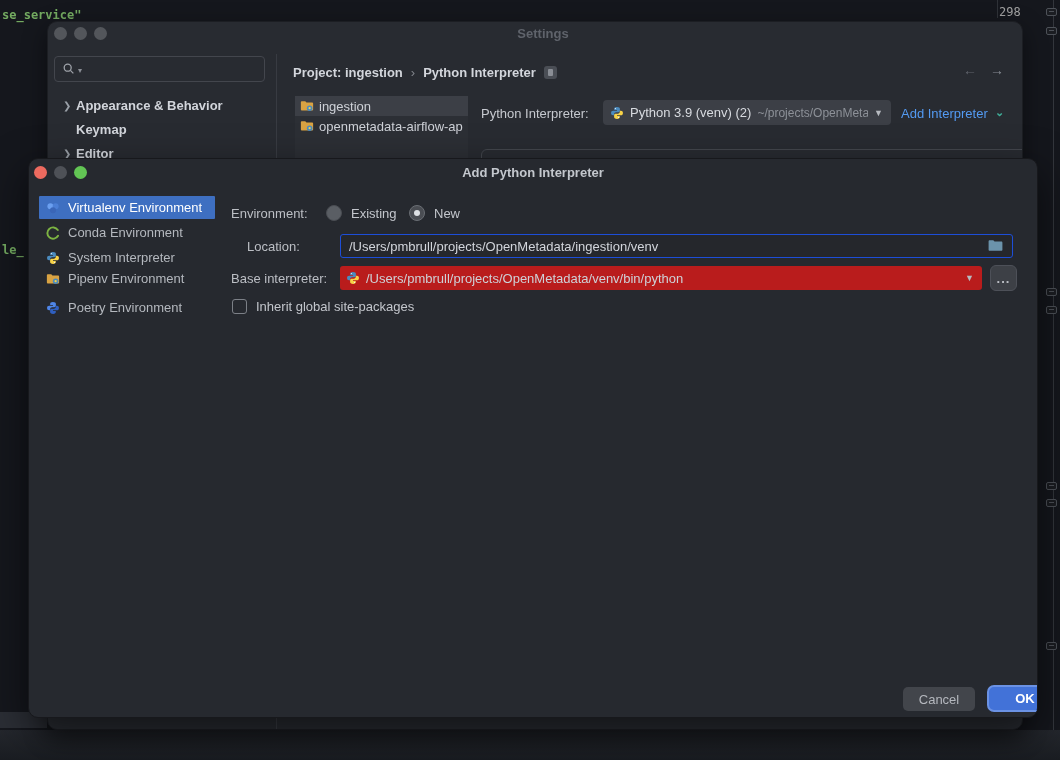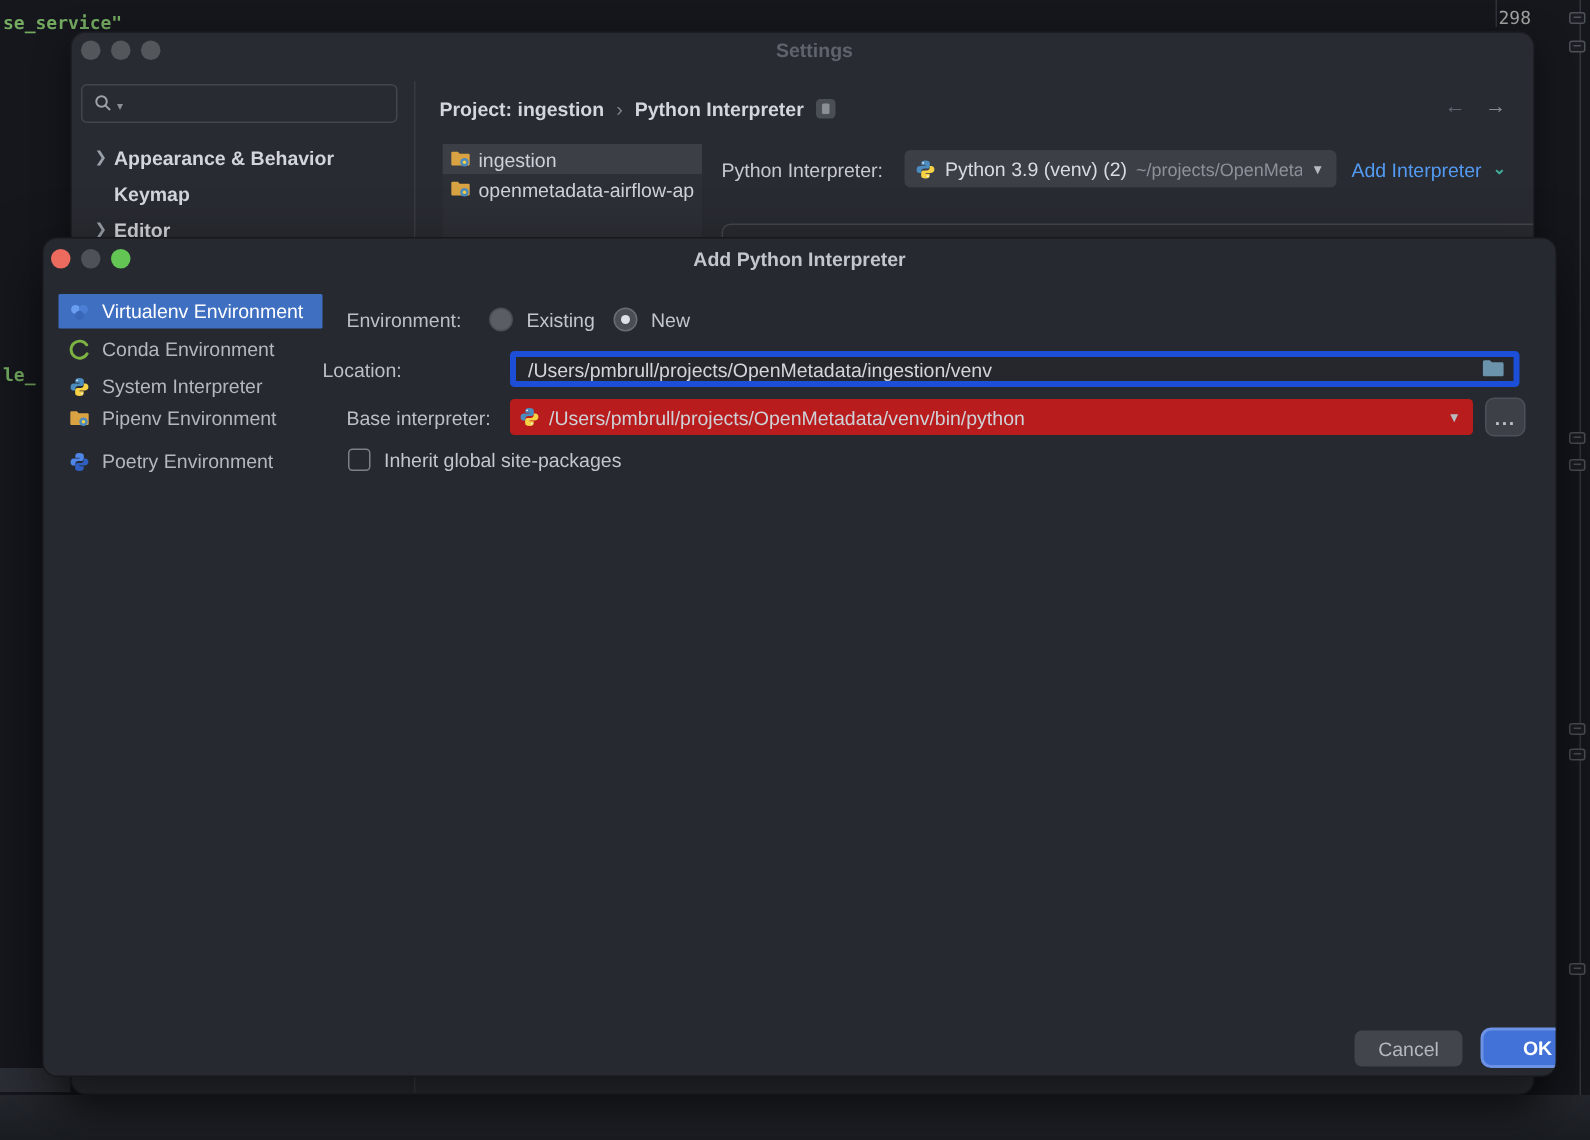--- a/index.html
+++ b/index.html
@@ -51,21 +51,21 @@
   .tl-red { background:#ed6a5f; } .tl-gray { background:#4e5157; } .tl-green { background:#62c554; }
   .dlg-title { position:absolute; left:0; top:6px; width:100%; text-align:center; font-weight:bold; color:#c3c7cd; }
   .d-nav-row { position:absolute; left:10px; width:176px; height:23px; display:flex; align-items:center; gap:8px; padding-left:7px; color:#b4b8be; }
   .d-nav-row.selected { background:#3e6fc1; color:#ffffff; border-radius:1px; }
   .icon14 { width:14px; height:14px; flex:none; display:inline-block; }
   .form-label { position:absolute; color:#bcbfc5; }
   .radio { position:absolute; width:16px; height:16px; border-radius:50%; background:#5a5e64; border:1px solid #4a4d53; }
   .radio.sel { background:#4a4d53; border:1px solid #6a6e74; }
   .radio.sel::after { content:""; position:absolute; left:4px; top:4px; width:6px; height:6px; border-radius:50%; background:#dde0e4; }
   .radio-label { position:absolute; color:#c3c6cc; }
-  .loc-input { position:absolute; left:311px; top:75px; width:673px; height:24px; background:#25272c; border:4px solid #1d4ed8; border-radius:3px; display:flex; align-items:center; padding:0 26px 0 8px; color:#d2d5db; white-space:nowrap; overflow:hidden; }
+  .loc-input { position:absolute; left:311px; top:75px; width:673px; height:24px; background:#25272c; border:1px solid #1d4ed8; border-radius:3px; display:flex; align-items:center; padding:0 26px 0 8px; color:#d2d5db; white-space:nowrap; overflow:hidden; }
   .loc-folder { position:absolute; left:958px; top:78px; width:17px; height:17px; }
   .base-combo { position:absolute; left:311px; top:107px; width:642px; height:24px; background:#b91c1c; border-radius:3px; display:flex; align-items:center; gap:6px; padding:0 8px 0 6px; color:#ced1d7; white-space:nowrap; overflow:hidden; }
   .base-combo .path { flex:1; overflow:hidden; }
   .browse-btn { position:absolute; left:961px; top:106px; width:27px; height:26px; background:#3d4046; border:1px solid #4d5058; border-radius:6px; color:#bcbfc5; display:flex; align-items:center; justify-content:center; font-weight:bold; letter-spacing:1px; }
   .checkbox { position:absolute; left:203px; top:140px; width:15px; height:15px; border:1.6px solid #7c8087; border-radius:3px; background:transparent; }
   .chk-label { position:absolute; left:227px; top:140px; color:#c3c6cc; }
   .btn { position:absolute; display:flex; align-items:center; justify-content:center; border-radius:5px;margin-left:33px; }
   .btn-cancel { left:841px; top:528px; width:72px; height:24px; background:#42454b; color:#b5b8be; }
   .btn-ok { left:925px; top:526px; width:76px; height:27px; background:#4272d8; border:2px solid #6b92e4; border-radius:7px; color:#ffffff; font-weight:bold; }
 </style>
@@ -211,21 +211,21 @@
       </svg>
       <span>Poetry Environment</span>
     </div>
 
     <div class="form-label" style="left:202px; top:47px;">Environment:</div>
     <span class="radio" style="left:297px; top:46px;"></span>
     <span class="radio-label" style="left:322px; top:47px;">Existing</span>
     <span class="radio sel" style="left:380px; top:46px;"></span>
     <span class="radio-label" style="left:405px; top:47px;">New</span>
 
-    <div class="form-label" style="left:186px; top:80px;">Location:</div>
+    <div class="form-label" style="left:218px; top:80px;">Location:</div>
     <div class="loc-input">
       <span>/Users/pmbrull/projects/OpenMetadata/ingestion/venv</span>
     </div>
     <svg class="loc-folder" viewBox="0 0 16 16">
       <path fill="#6b93ab" d="M1.5 4c0-.5.4-1 1-1h3.4l1.2 1.3h6.4c.6 0 1 .4 1 1V12c0 .6-.4 1-1 1h-11c-.6 0-1-.4-1-1z"></path>
     </svg>
 
     <div class="form-label" style="left:202px; top:112px;">Base interpreter:</div>
     <div class="base-combo">
       <svg class="icon14" viewBox="0 0 16 16">

